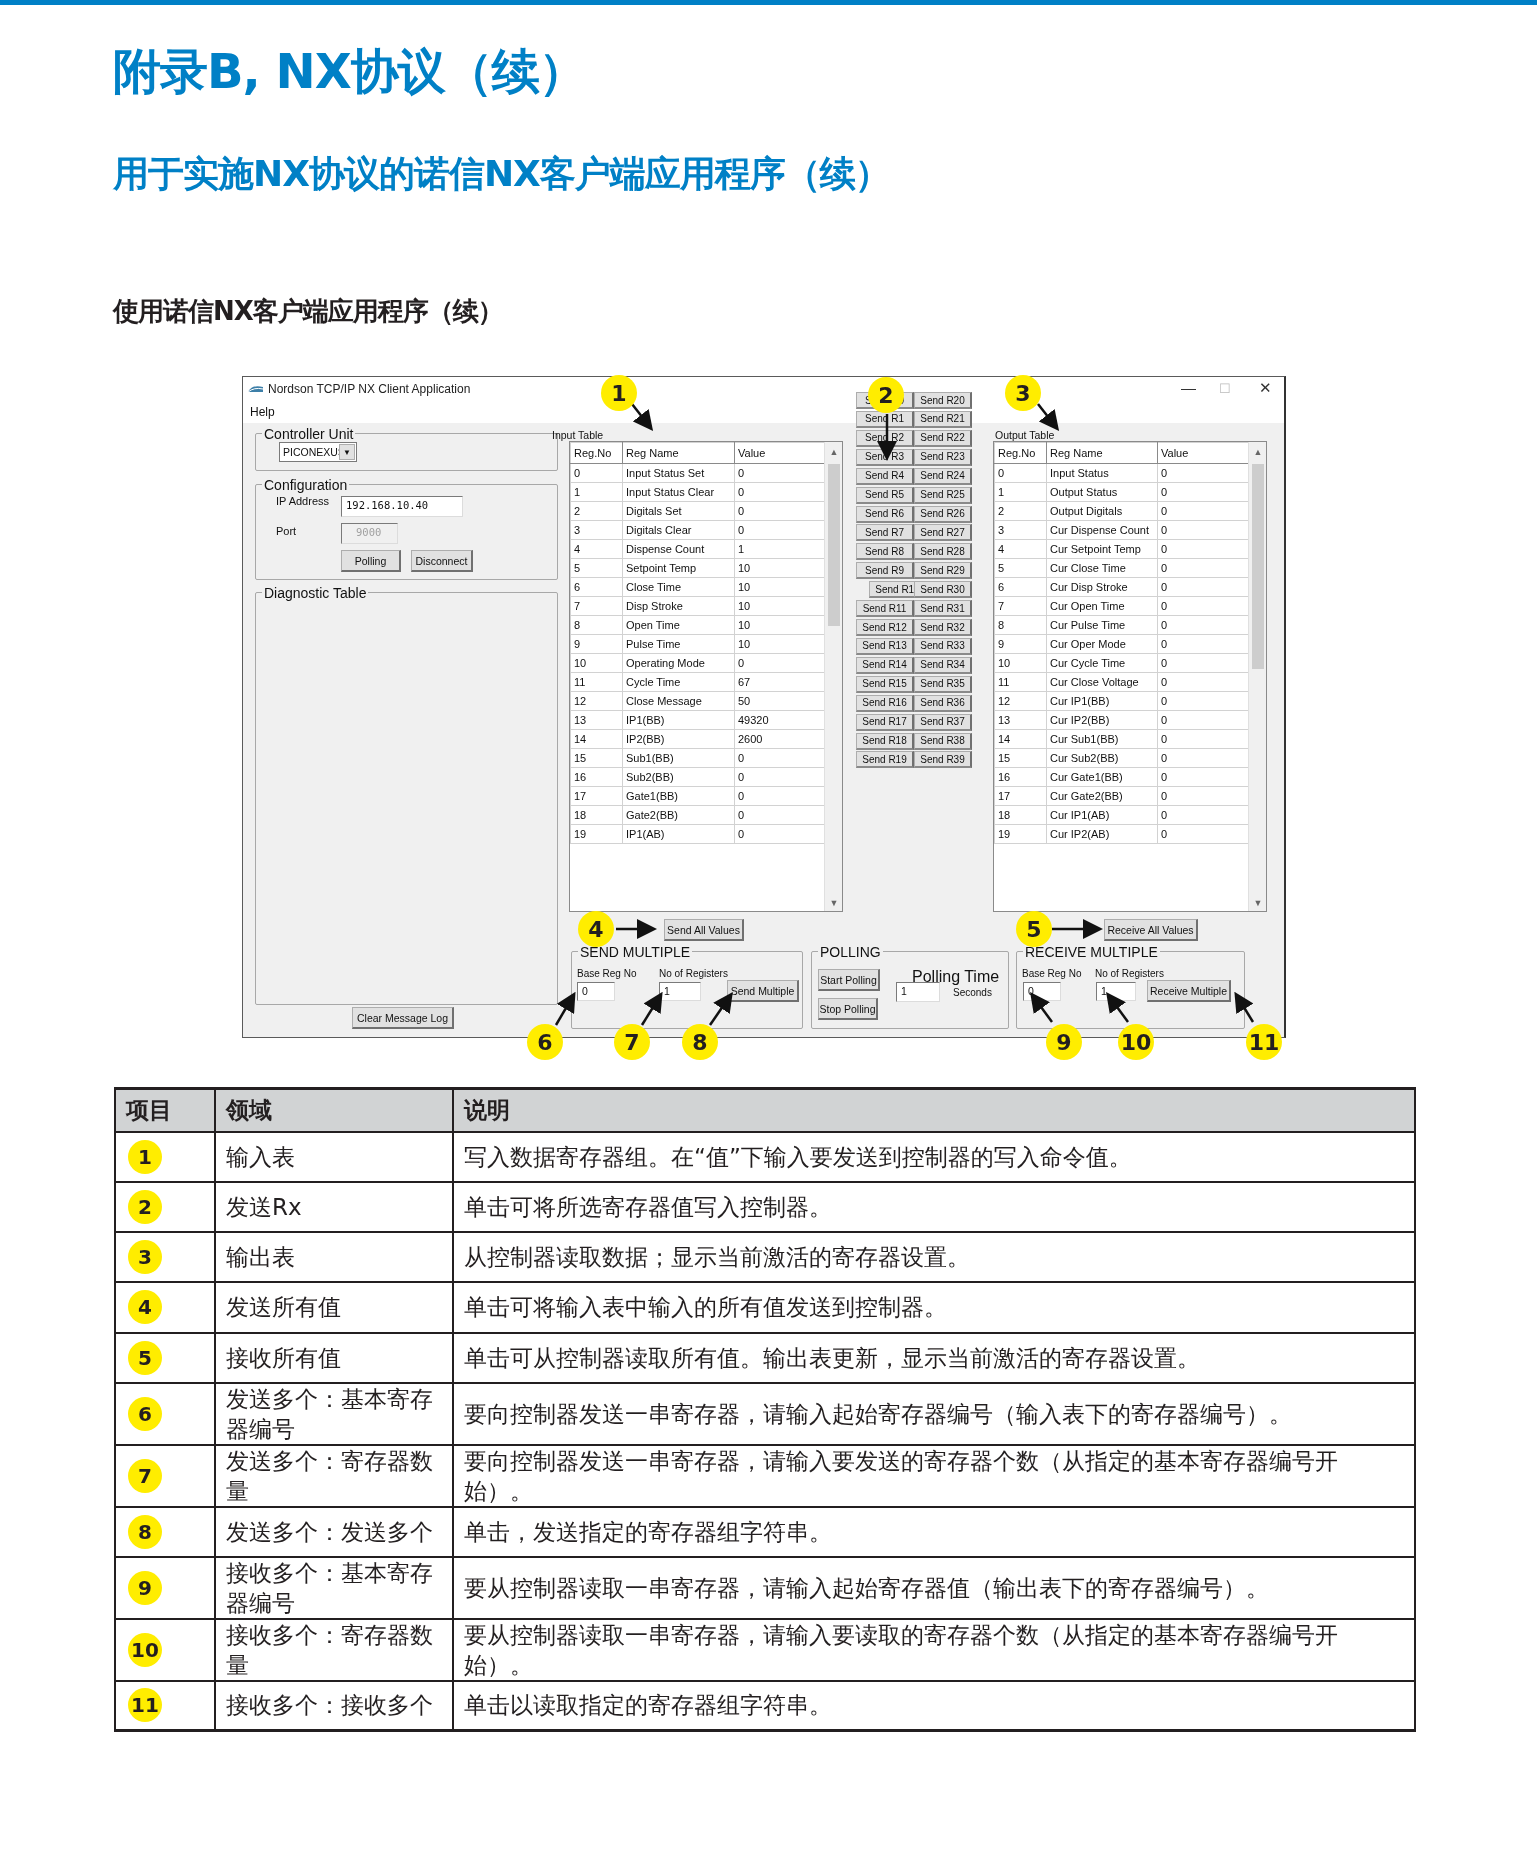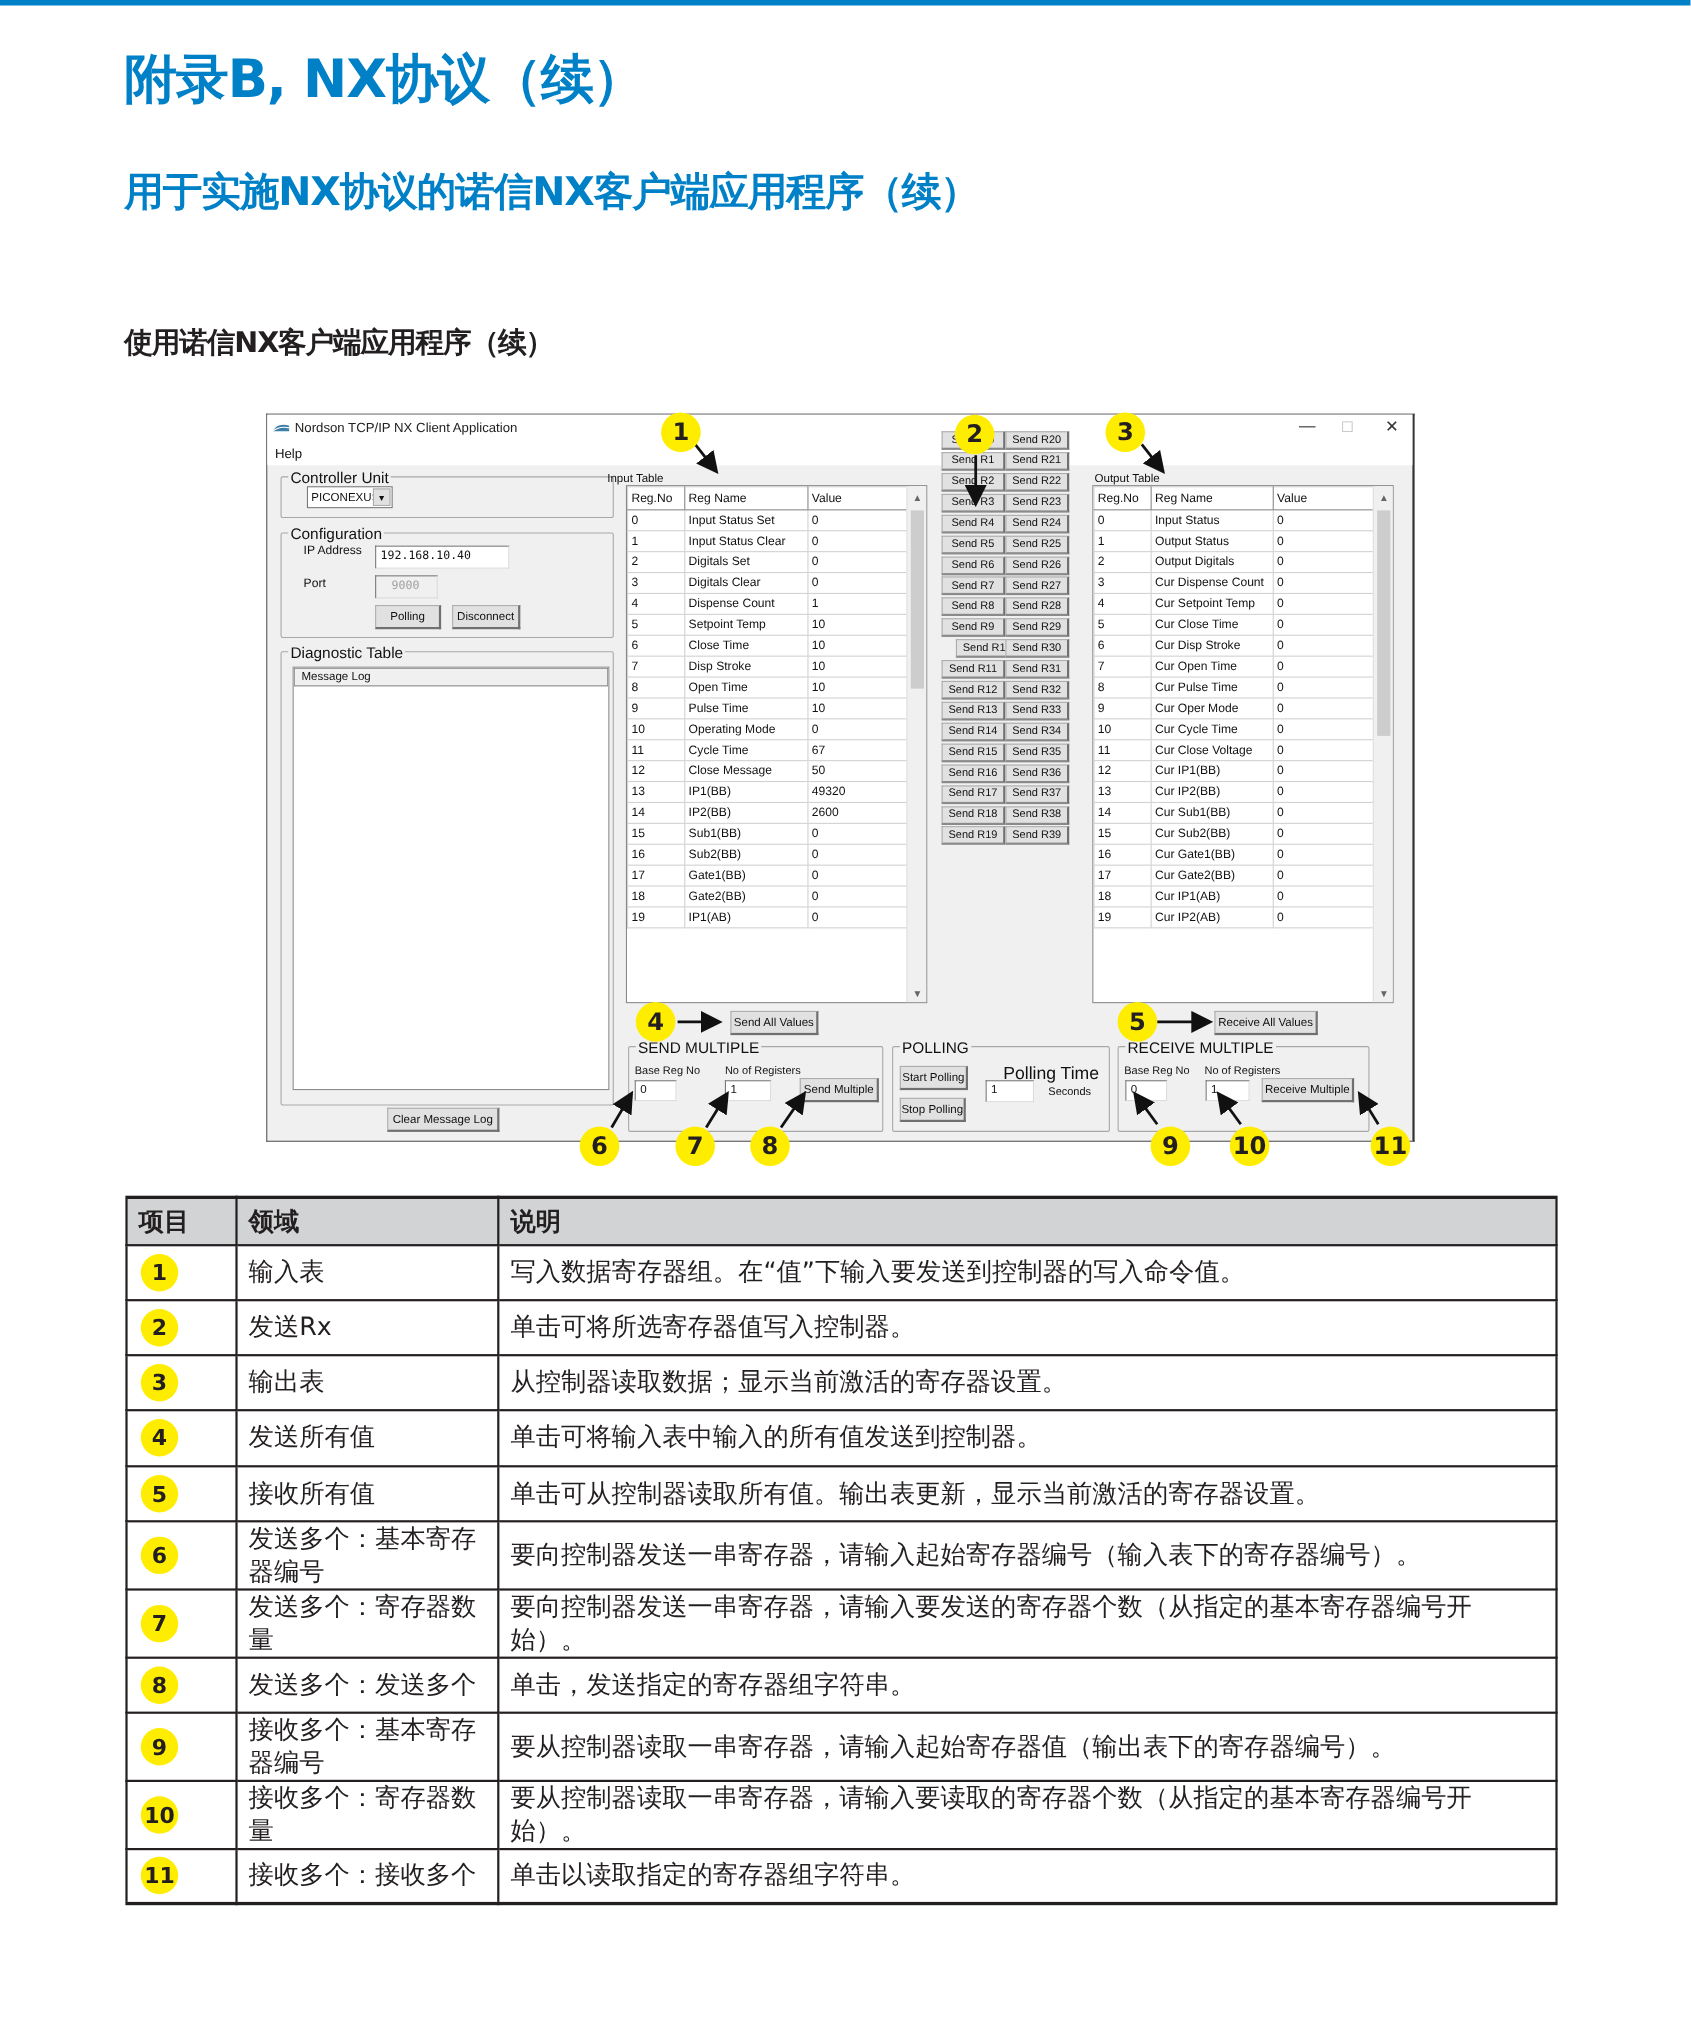--- a/index.html
+++ b/index.html
@@ -90,23 +90,20 @@
     <span class="lbl" style="left:20px;top:10px;">IP Address</span>
     <div class="txt" style="left:85px;top:11px;width:122px;height:21px;">192.168.10.40</div>
     <span class="lbl" style="left:20px;top:40px;">Port</span>
     <div class="txt disabled" style="left:85px;top:38px;width:57px;height:21px;padding-left:14px;">9000</div>
     <div class="btn" style="left:85px;top:65px;width:60px;height:22px;">Polling</div>
     <div class="btn" style="left:155px;top:65px;width:62px;height:22px;">Disconnect</div>
   </div>
 
   <div class="grp" style="left:12px;top:215px;width:303px;height:413px;">
     <span class="legend">Diagnostic Table</span>
-    <div style="position:absolute;left:10px;top:13px;width:288px;height:385px;background:#fff;border:1px solid #8a8a8a;">
-      <div style="height:17px;border:1px solid #8a8a8a;background:#f0f0f0;padding:1px 6px;font-size:10.5px;">Message Log</div>
-    </div>
   </div>
   <div class="btn" style="left:109px;top:630px;width:102px;height:22px;">Clear Message Log</div>
 
   <span class="tblcaption" style="left:309px;top:52px;">Input Table</span>
   <div class="grid" style="left:326px;top:64px;width:274px;height:471px;">
     <table style="width:256px;">
       <colgroup>
           <col style="width:52px">
           <col style="width:112px">
           <col style="width:92px">

